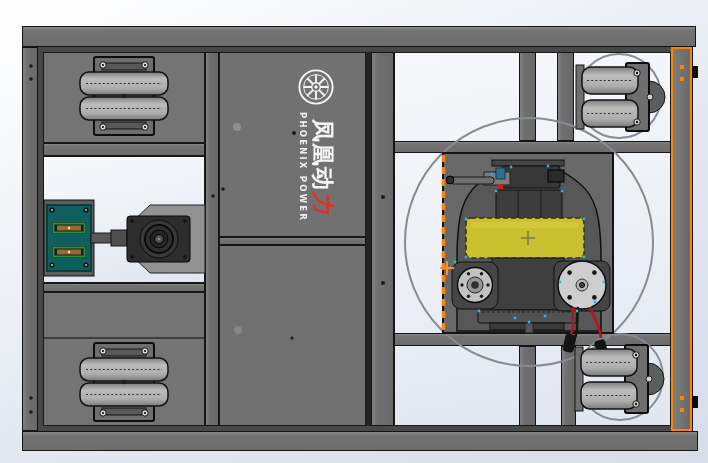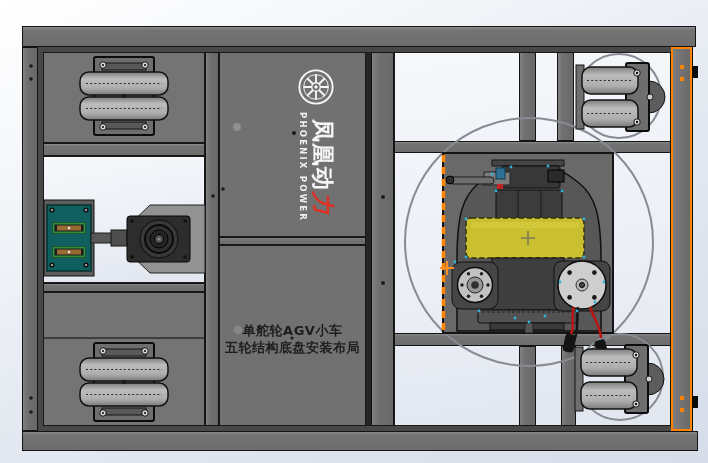--- a/index.html
+++ b/index.html
@@ -299,18 +299,14 @@
       </g>
       <circle r="4.5" fill="#717171" stroke="#f5f5f5" stroke-width="1.4"></circle>
       <circle r="1.8" fill="#f5f5f5"></circle>
     </svg>
     <div class="logo-text">
       <div class="logo-cn"><span>凤凰动</span><span class="accent">力</span></div>
       <div class="logo-en">PHOENIX POWER</div>
     </div>
   </div>
 
-  <div class="caption">
-    <div>单舵轮AGV小车</div>
-    <div>五轮结构底盘安装布局</div>
-  </div>
 
 </div>
 
 </body></html>

